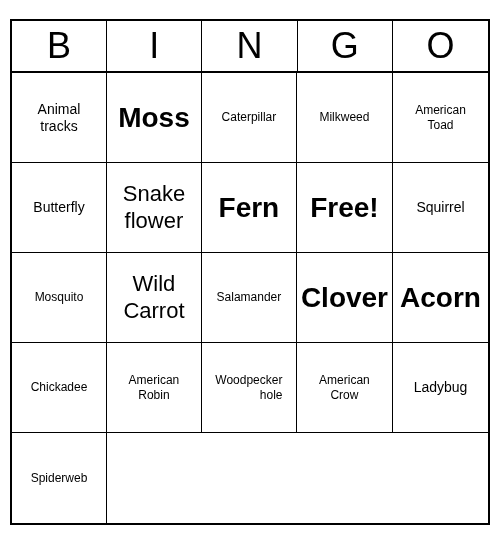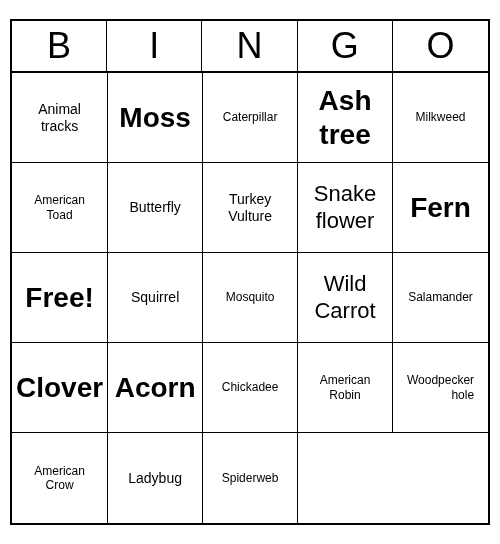--- a/index.html
+++ b/index.html
@@ -106,36 +106,28 @@
         <span class="cell-text medium" style="white-space: pre-line;">Animal
 tracks</span>
       </div>
       <div class="bingo-cell">
         <span class="cell-text xlarge" style="white-space: pre-line;">Moss</span>
       </div>
       <div class="bingo-cell">
         <span class="cell-text small" style="white-space: pre-line;">Caterpillar</span>
       </div>
       <div class="bingo-cell">
-        <span class="cell-text xlarge" style="white-space: pre-line;">Ash
-tree</span>
-      </div>
-      <div class="bingo-cell">
         <span class="cell-text small" style="white-space: pre-line;">Milkweed</span>
       </div>
       <div class="bingo-cell">
         <span class="cell-text small" style="white-space: pre-line;">American
 Toad</span>
       </div>
       <div class="bingo-cell">
         <span class="cell-text medium" style="white-space: pre-line;">Butterfly</span>
-      </div>
-      <div class="bingo-cell">
-        <span class="cell-text medium" style="white-space: pre-line;">Turkey
-Vulture</span>
       </div>
       <div class="bingo-cell">
         <span class="cell-text large" style="white-space: pre-line;">Snake
 flower</span>
       </div>
       <div class="bingo-cell">
         <span class="cell-text xlarge" style="white-space: pre-line;">Fern</span>
       </div>
       <div class="bingo-cell">
         <span class="cell-text xlarge" style="white-space: pre-line;">Free!</span>

